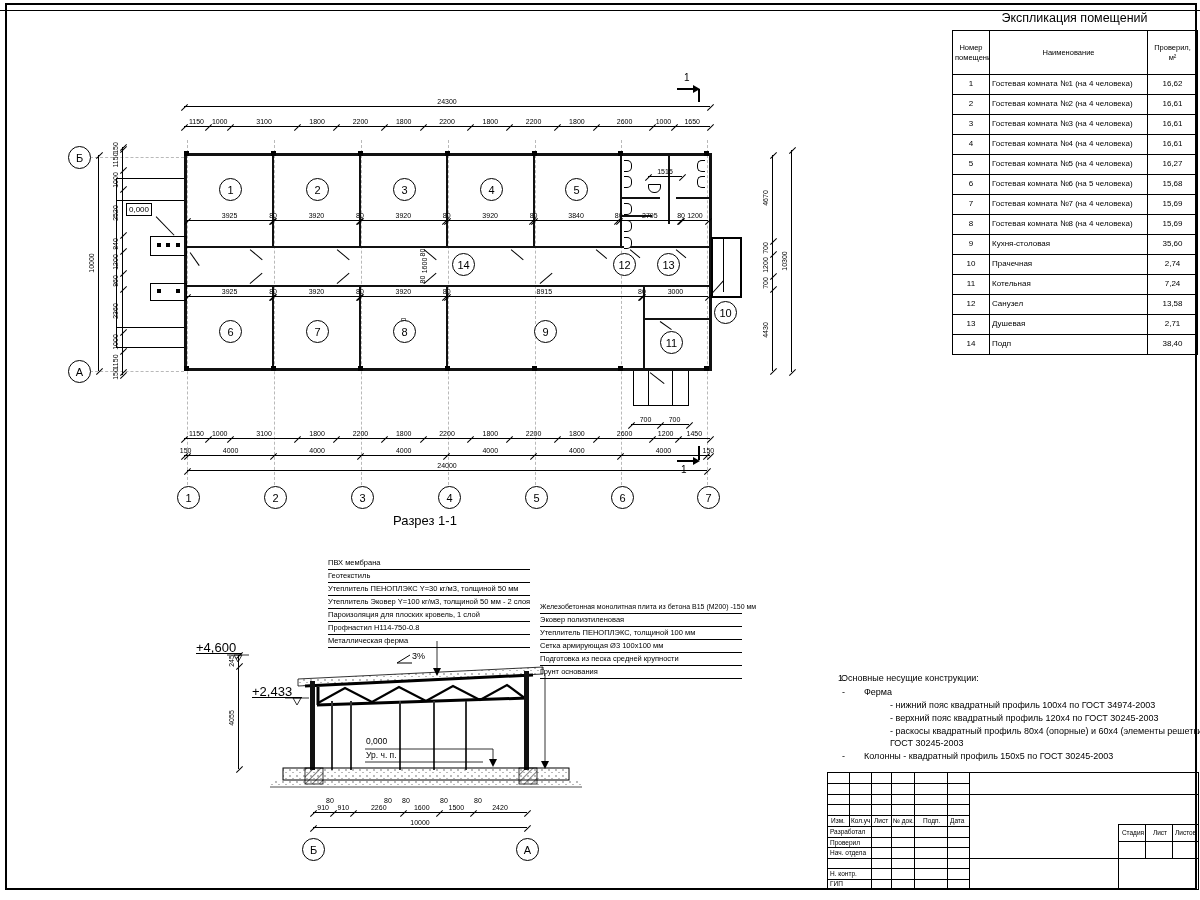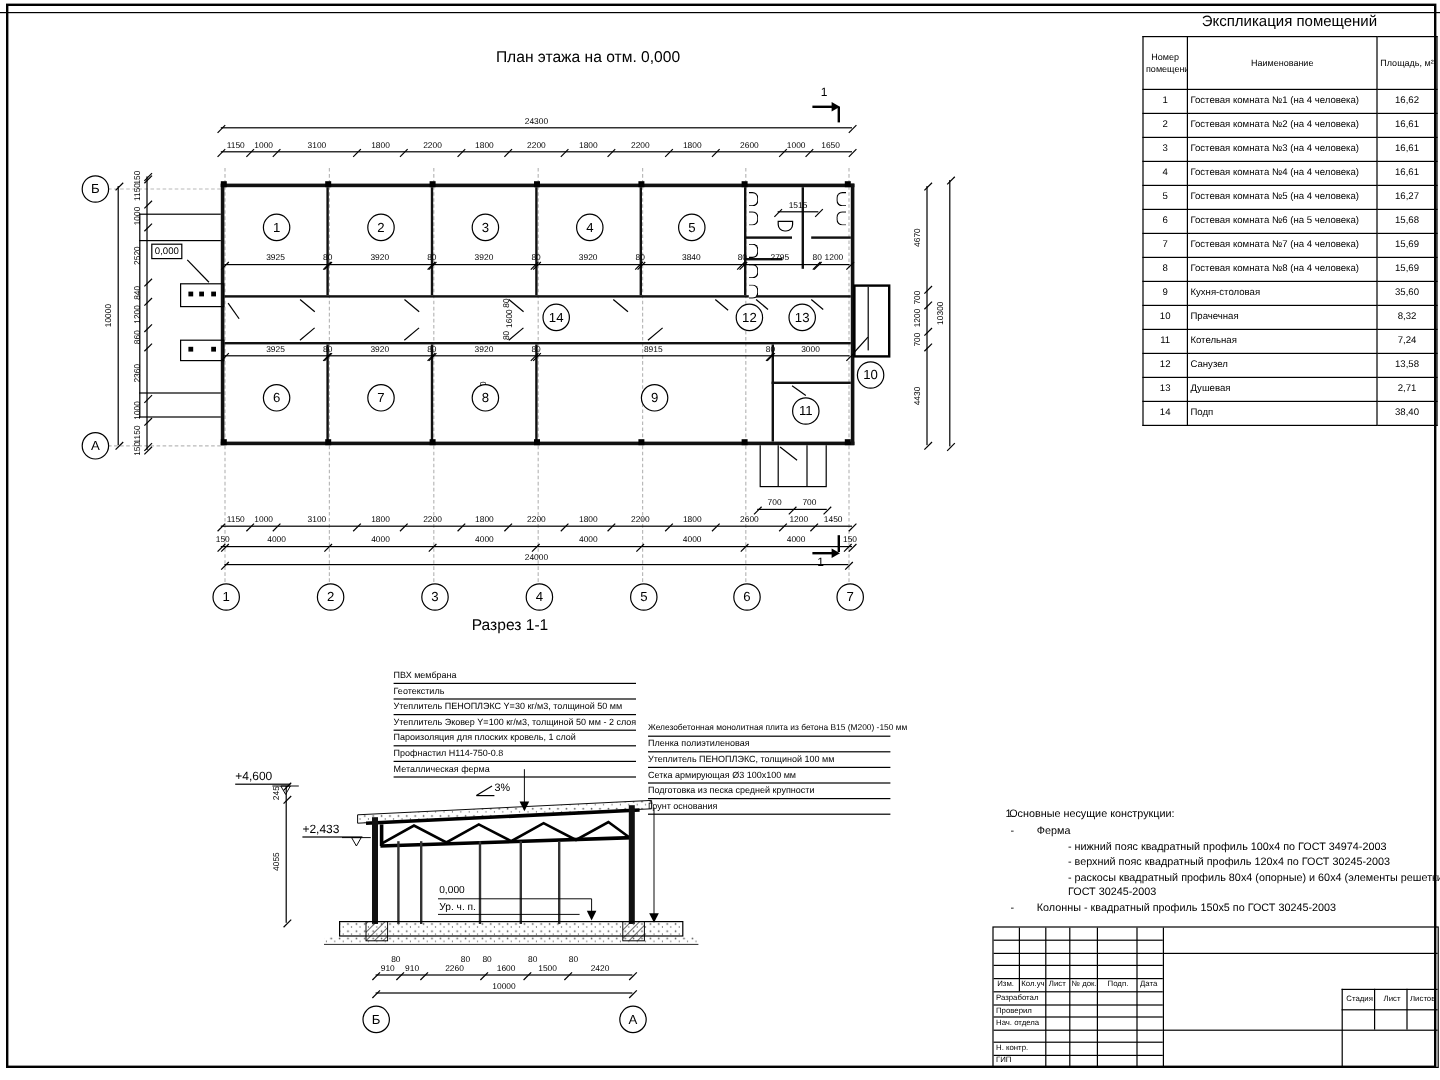--- a/index.html
+++ b/index.html
@@ -35,21 +35,21 @@
   .csq{position:absolute;width:5px;height:5px;background:#000;z-index:5}
   .dot{position:absolute;width:4px;height:4px;background:#000;z-index:5}
   .door{position:absolute;height:1.2px;background:#000;transform-origin:0 50%;z-index:4}
   .fx{position:absolute;width:7px;height:10px;border:1.1px solid #000;border-left:none;border-radius:0 5px 5px 0;background:#fff;z-index:4}
   .fx.l{border:1.1px solid #000;border-right:none;border-radius:5px 0 0 5px}
   .ebox{position:absolute;border:1px solid #000;font-size:8px;line-height:11px;padding:0 2px;background:#fff;z-index:6}
   .tri-r{position:absolute;width:0;height:0;border-top:4px solid transparent;border-bottom:4px solid transparent;border-left:7px solid #000;z-index:6}
   
   .stack{position:absolute;z-index:6}
   .stack .sl{border-bottom:1px solid #000;font-size:7.5px;line-height:11px;height:12px;white-space:nowrap}
-  .elev{position:absolute;font-size:10px;line-height:11px;border-bottom:1px solid #000;white-space:nowrap;z-index:6}
+  .elev{position:absolute;font-size:13px;line-height:11px;border-bottom:1px solid #000;white-space:nowrap;z-index:6}
   .lbl{position:absolute;white-space:nowrap;z-index:6}
   
   .exp{position:absolute;left:952px;top:30px;border-collapse:collapse;table-layout:fixed;width:245px;z-index:6}
   .exp th,.exp td{border:1px solid #000;font-weight:normal;padding:0 2px;overflow:hidden}
   .exp th{font-size:7.5px;line-height:1.25;text-align:center}
   .exp td{font-size:8px;height:19px;line-height:1.05}
   .exp td.c{text-align:center}
   
   .nt{position:absolute;font-size:9px;line-height:1;white-space:nowrap;z-index:6}
   
@@ -68,21 +68,21 @@
   <table class="exp">
     <colgroup>
         <col style="width:37px">
         <col style="width:158px">
         <col style="width:50px">
       </colgroup>
     <tbody>
         <tr style="height:44px">
       <th>Номер помещения</th>
       <th>Наименование</th>
-      <th>Площадь, м²</th>
+      <th>Проверил, м²</th>
     </tr>
     <tr>
           <td class="c">1</td>
           <td>Гостевая комната №1 (на 4 человека)</td>
           <td class="c">16,62</td>
         </tr>
     <tr>
           <td class="c">2</td>
           <td>Гостевая комната №2 (на 4 человека)</td>
           <td class="c">16,61</td>
@@ -118,21 +118,21 @@
           <td class="c">15,69</td>
         </tr>
     <tr>
           <td class="c">9</td>
           <td>Кухня-столовая</td>
           <td class="c">35,60</td>
         </tr>
     <tr>
           <td class="c">10</td>
           <td>Прачечная</td>
-          <td class="c">8,32</td>
+          <td class="c">2,74</td>
         </tr>
     <tr>
           <td class="c">11</td>
           <td>Котельная</td>
           <td class="c">7,24</td>
         </tr>
     <tr>
           <td class="c">12</td>
           <td>Санузел</td>
           <td class="c">13,58</td>
@@ -143,21 +143,20 @@
           <td class="c">2,71</td>
         </tr>
     <tr>
           <td class="c">14</td>
           <td>Подп</td>
           <td class="c">38,40</td>
         </tr>
   </tbody>
     </table>
 
-  <div class="lbl big" style="left:330px;top:40px;width:320px;text-align:center">План этажа на отм. 0,000</div>
 
   <div class="lbl" style="left:684px;top:72px;font-size:10px">1</div>
   <div class="hl" style="left:677px;top:88px;width:17px;height:1.5px"></div>
   <div class="tri-r" style="left:693px;top:85px"></div>
   <div class="vl" style="left:698px;top:89px;height:13px;width:1.5px"></div>
   <div class="vl" style="left:698px;top:446px;height:14px;width:1.5px"></div>
   <div class="hl" style="left:677px;top:460px;width:17px;height:1.5px"></div>
   <div class="tri-r" style="left:693px;top:457px"></div>
   <div class="lbl" style="left:681px;top:464px;font-size:10px">1</div>
 
@@ -618,21 +617,21 @@
     <div class="sl">Геотекстиль</div>
     <div class="sl">Утеплитель ПЕНОПЛЭКС Y=30 кг/м3, толщиной 50 мм</div>
     <div class="sl">Утеплитель Эковер Y=100 кг/м3, толщиной 50 мм - 2 слоя</div>
     <div class="sl">Пароизоляция для плоских кровель, 1 слой</div>
     <div class="sl">Профнастил Н114-750-0.8</div>
     <div class="sl">Металлическая ферма</div>
   </div>
 
   <div class="stack" style="left:540px;top:601px;width:202px">
     <div class="sl" style="font-size:7px">Железобетонная монолитная плита из бетона В15 (М200) -150 мм</div>
-    <div class="sl">Пленка полиэтиленовая</div>
+    <div class="sl">Эковер полиэтиленовая</div>
     <div class="sl">Утеплитель ПЕНОПЛЭКС, толщиной 100 мм</div>
     <div class="sl">Сетка армирующая Ø3 100х100 мм</div>
     <div class="sl">Подготовка из песка средней крупности</div>
     <div class="sl">Грунт основания</div>
   </div>
 
   <div class="elev" style="left:196px;top:642px;width:46px">+4,600</div>
   <div class="elev" style="left:252px;top:686px;width:50px">+2,433</div>
   <div class="lbl" style="left:366px;top:736px;font-size:8.5px">0,000</div>
   <div class="lbl" style="left:366px;top:750px;font-size:8.5px">Ур. ч. п.</div>

